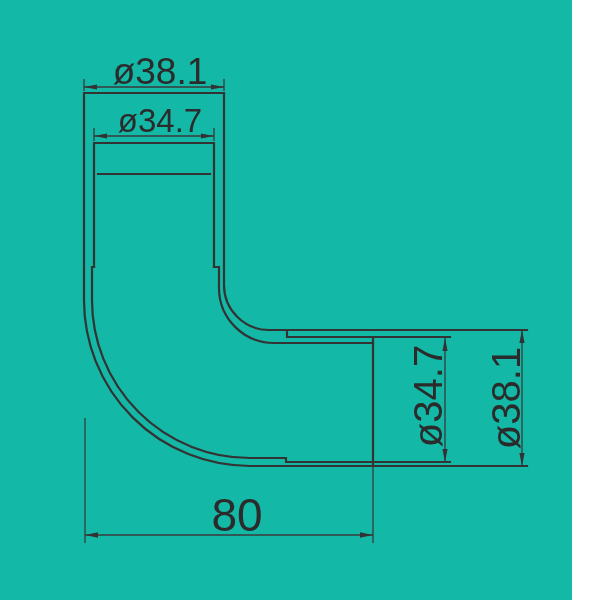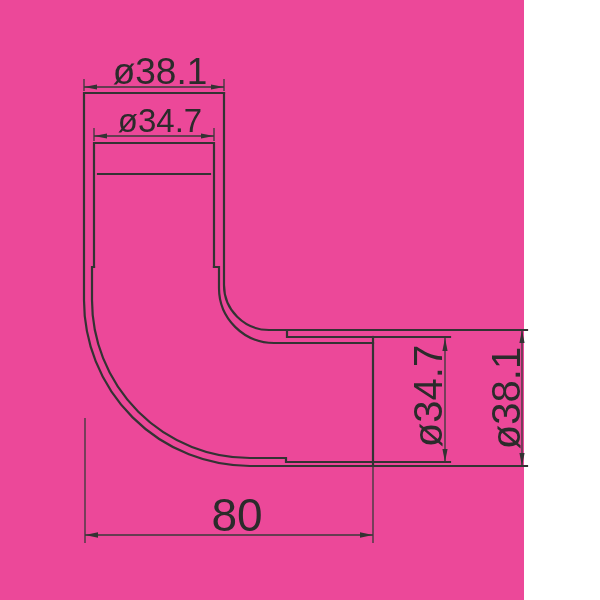--- a/index.html
+++ b/index.html
@@ -5,23 +5,23 @@
   html, body {
     margin: 0;
     padding: 0;
     background: #ffffff;
     width: 600px;
     height: 600px;
     overflow: hidden;
   }
   .stage {
     position: relative;
-    width: 524px;
+    width: 572px;
     height: 600px;
-    background: #ec4899;
+    background: #14b8a6;
   }
   svg { display: block; }
   .outline {
     stroke: #333333;
     stroke-width: 2.2;
     fill: none;
     stroke-linecap: square;
     stroke-linejoin: miter;
   }
   .thin {

